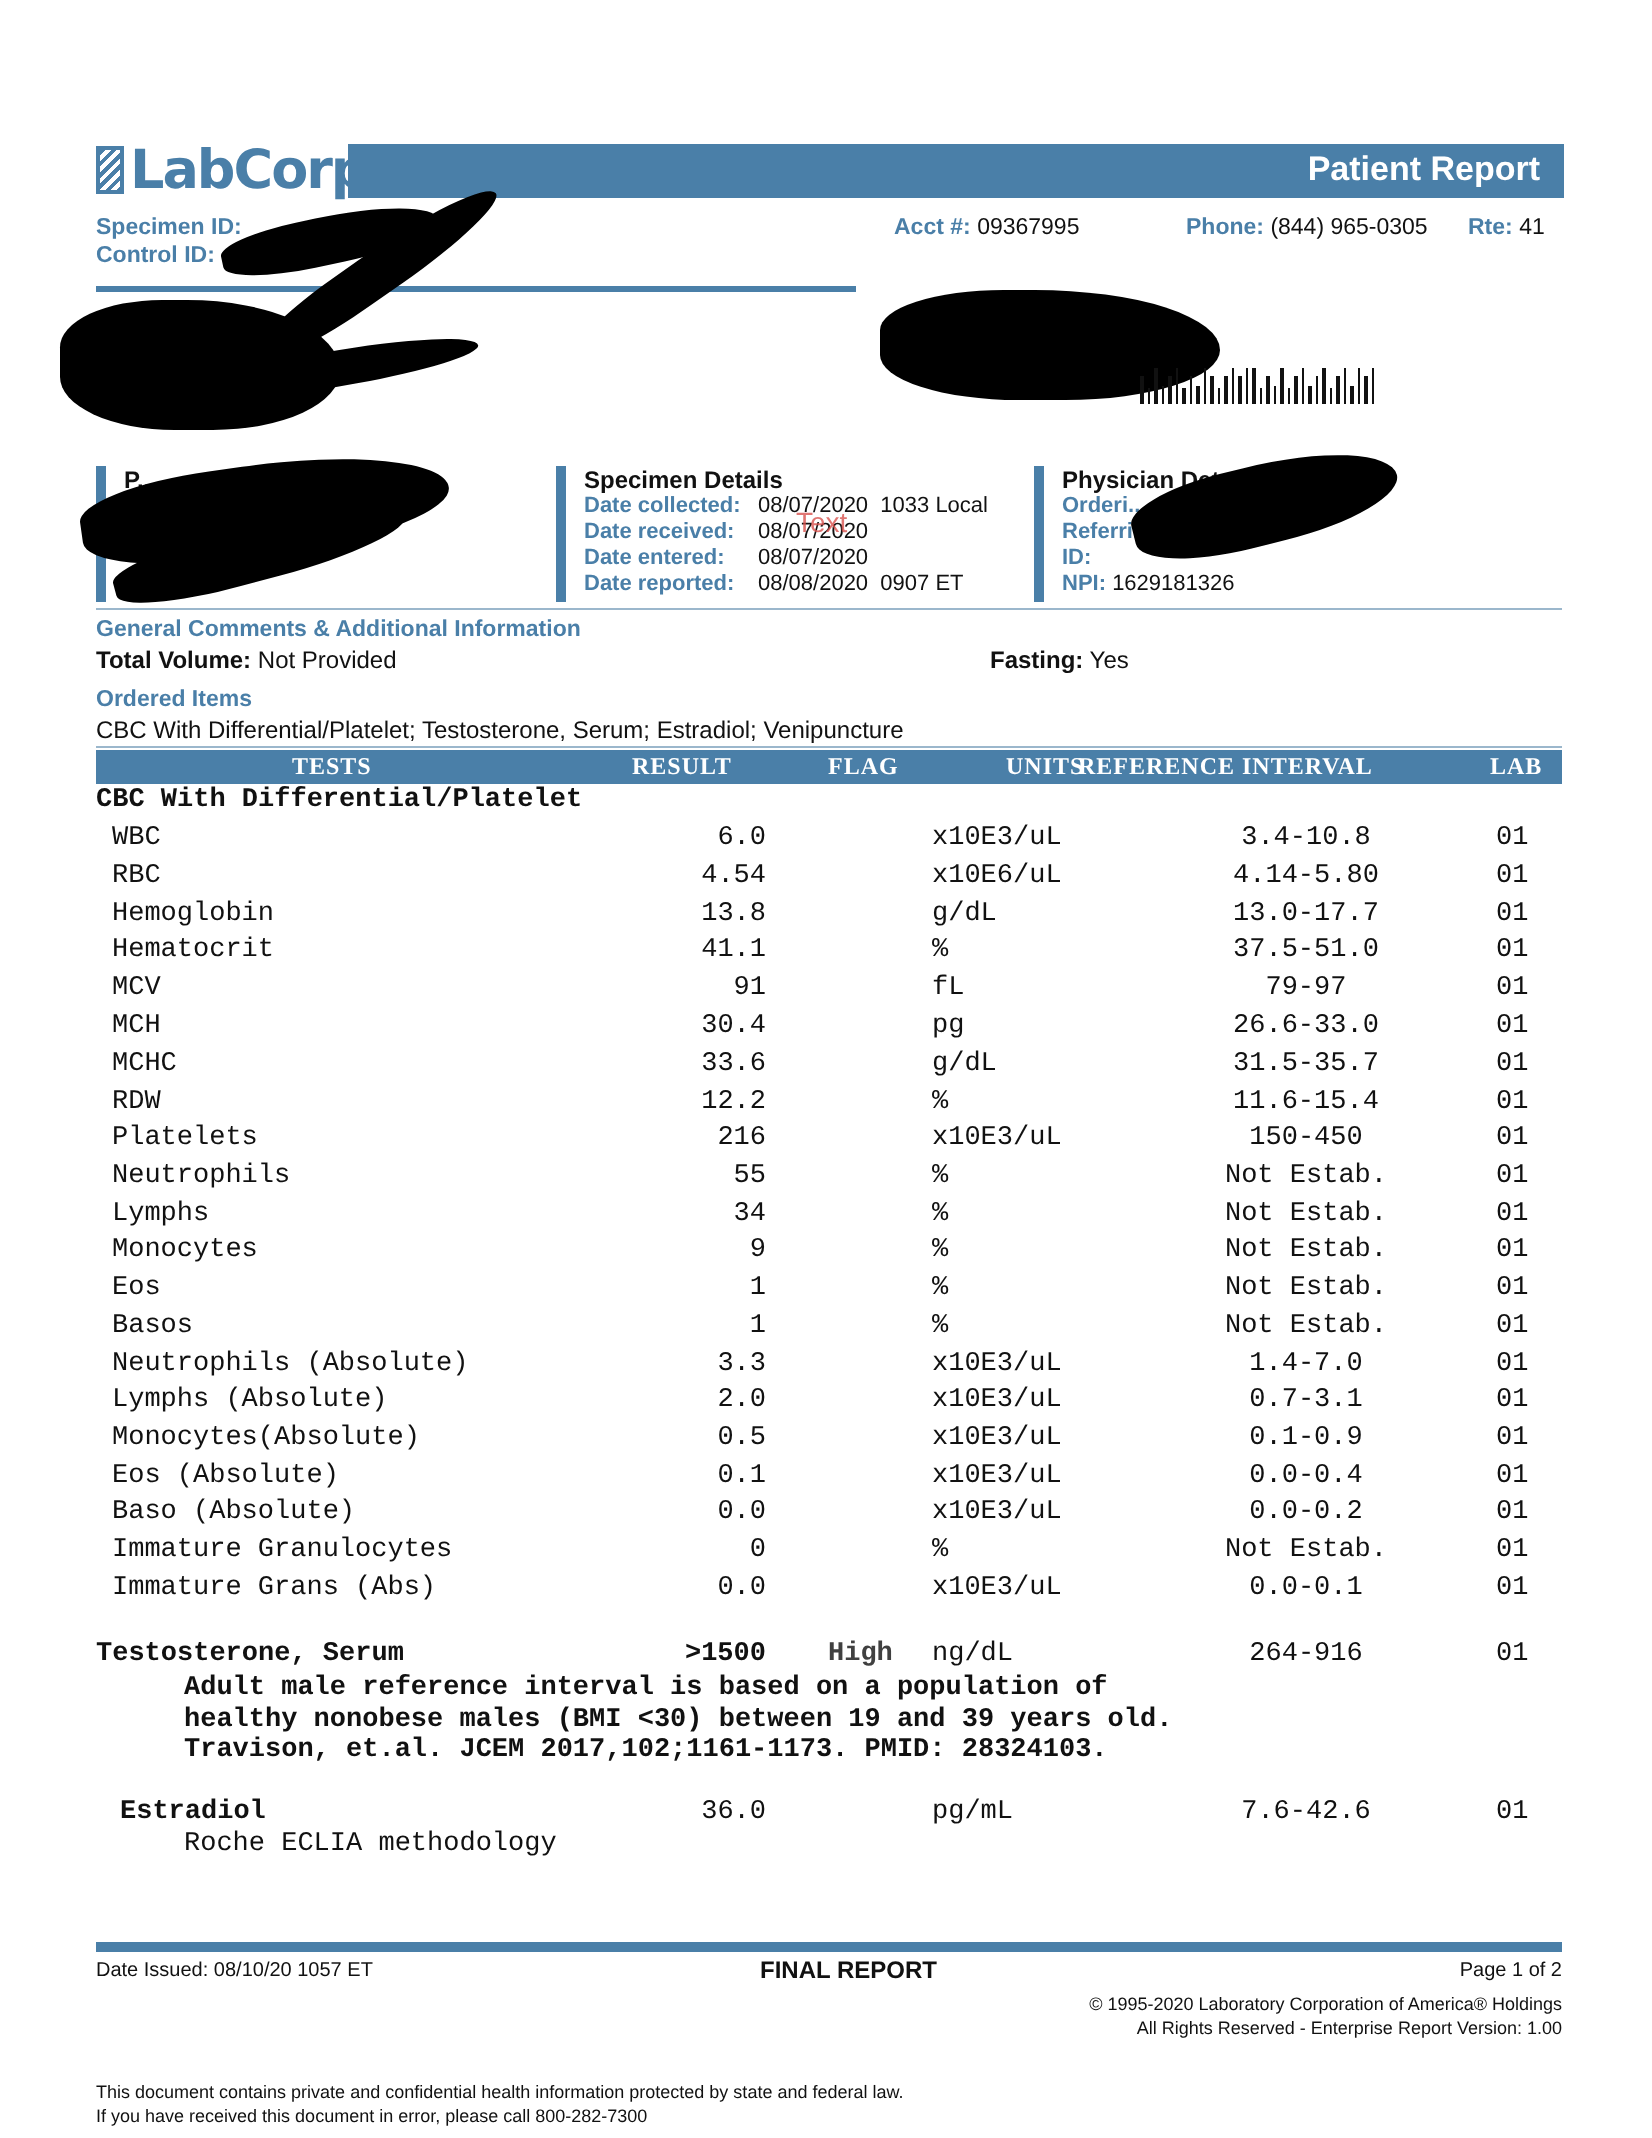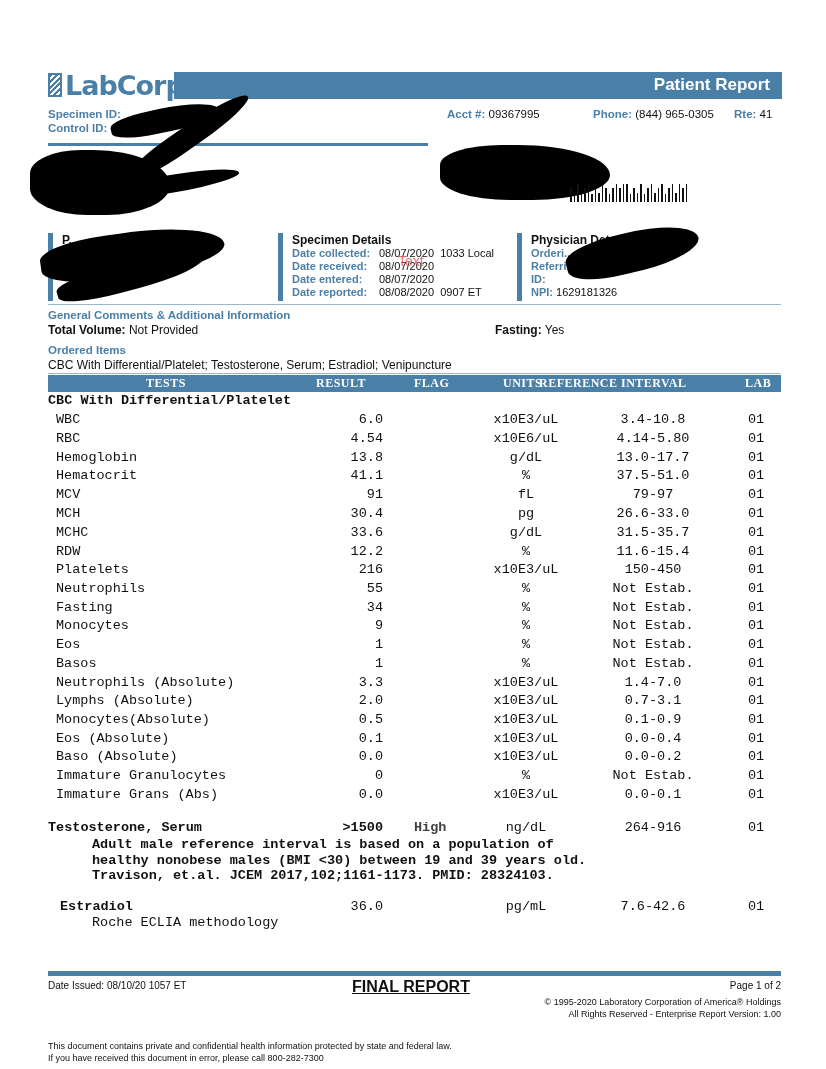--- a/index.html
+++ b/index.html
@@ -34,21 +34,21 @@
   .info { font-size: 12px; }
 
   
   .thead { left: 48px; top: 375px; width: 733px; height: 17px; }
   .th { position: absolute; top: 1px; color: #fff; font-weight: bold; font-size: 12px; font-family: "Liberation Serif", serif; letter-spacing: 0.5px; }
   .row { position: absolute; left: 48px; width: 733px; height: 18px; font-size: 13.5px; font-family: "Liberation Mono", monospace; }
   .row span { position: absolute; top: 0; white-space: pre; }
   .c-name { left: 8px; }
   .c-res { right: 398px; text-align: right; }
   .c-flag { left: 366px; }
-  .c-units { left: 418px; width: 120px; text-align: center; }
+  .c-units { left: 418px; width: 120px; text-align: left; }
   .c-ref { left: 540px; width: 130px; text-align: center; }
   .c-lab { left: 700px; }
   .bold { font-weight: bold; }
   .note { position: absolute; left: 92px; font-family: "Liberation Mono", monospace; font-size: 13.5px; line-height: 15.5px; white-space: pre; }
 
   
   .foot-bar { left: 48px; top: 971px; width: 733px; height: 5px; }
   .foot { font-size: 10px; }
   .foot-small { font-size: 9px; line-height: 11.5px; }
 </style>
@@ -240,21 +240,21 @@
       <span class="c-lab">01</span>
     </div>
   <div class="row" style="top:581px;">
       <span class="c-name">Neutrophils</span>
       <span class="c-res">55</span>
       <span class="c-units">%</span>
       <span class="c-ref">Not Estab.</span>
       <span class="c-lab">01</span>
     </div>
   <div class="row" style="top:600px;">
-      <span class="c-name">Fasting</span>
+      <span class="c-name">Lymphs</span>
       <span class="c-res">34</span>
       <span class="c-units">%</span>
       <span class="c-ref">Not Estab.</span>
       <span class="c-lab">01</span>
     </div>
   <div class="row" style="top:618px;">
       <span class="c-name">Monocytes</span>
       <span class="c-res">9</span>
       <span class="c-units">%</span>
       <span class="c-ref">Not Estab.</span>
@@ -341,21 +341,21 @@
   <span class="bold" style="left:0;margin-left:12px;">Estradiol</span>
   <span class="c-res">36.0</span>
   <span class="c-units">pg/mL</span>
   <span class="c-ref">7.6-42.6</span>
   <span class="c-lab">01</span>
 </div>
 <div class="note" style="top:915px;">Roche ECLIA methodology</div>
 
 <div class="abs foot-bar bar"></div>
 <div class="abs foot" style="left:48px; top:980px;">Date Issued: 08/10/20 1057 ET</div>
-<div class="abs" style="left:352px; top:978px; font-weight:bold; font-size:16px;text-decoration:underline;">FINAL REPORT</div>
+<div class="abs" style="left:380px; top:978px; font-weight:bold; font-size:12px;">FINAL REPORT</div>
 <div class="abs foot" style="right:45px; top:980px;">Page 1 of 2</div>
 <div class="abs foot-small" style="left:48px; top:1041px;">
   <div>This document contains private and confidential health information protected by state and federal law.</div>
   <div>If you have received this document in error, please call 800-282-7300</div>
 </div>
 <div class="abs foot-small" style="right:45px; top:997px; text-align:right;">
   <div>© 1995-2020 Laboratory Corporation of America® Holdings</div>
   <div>All Rights Reserved - Enterprise Report Version:  1.00</div>
 </div>
 

